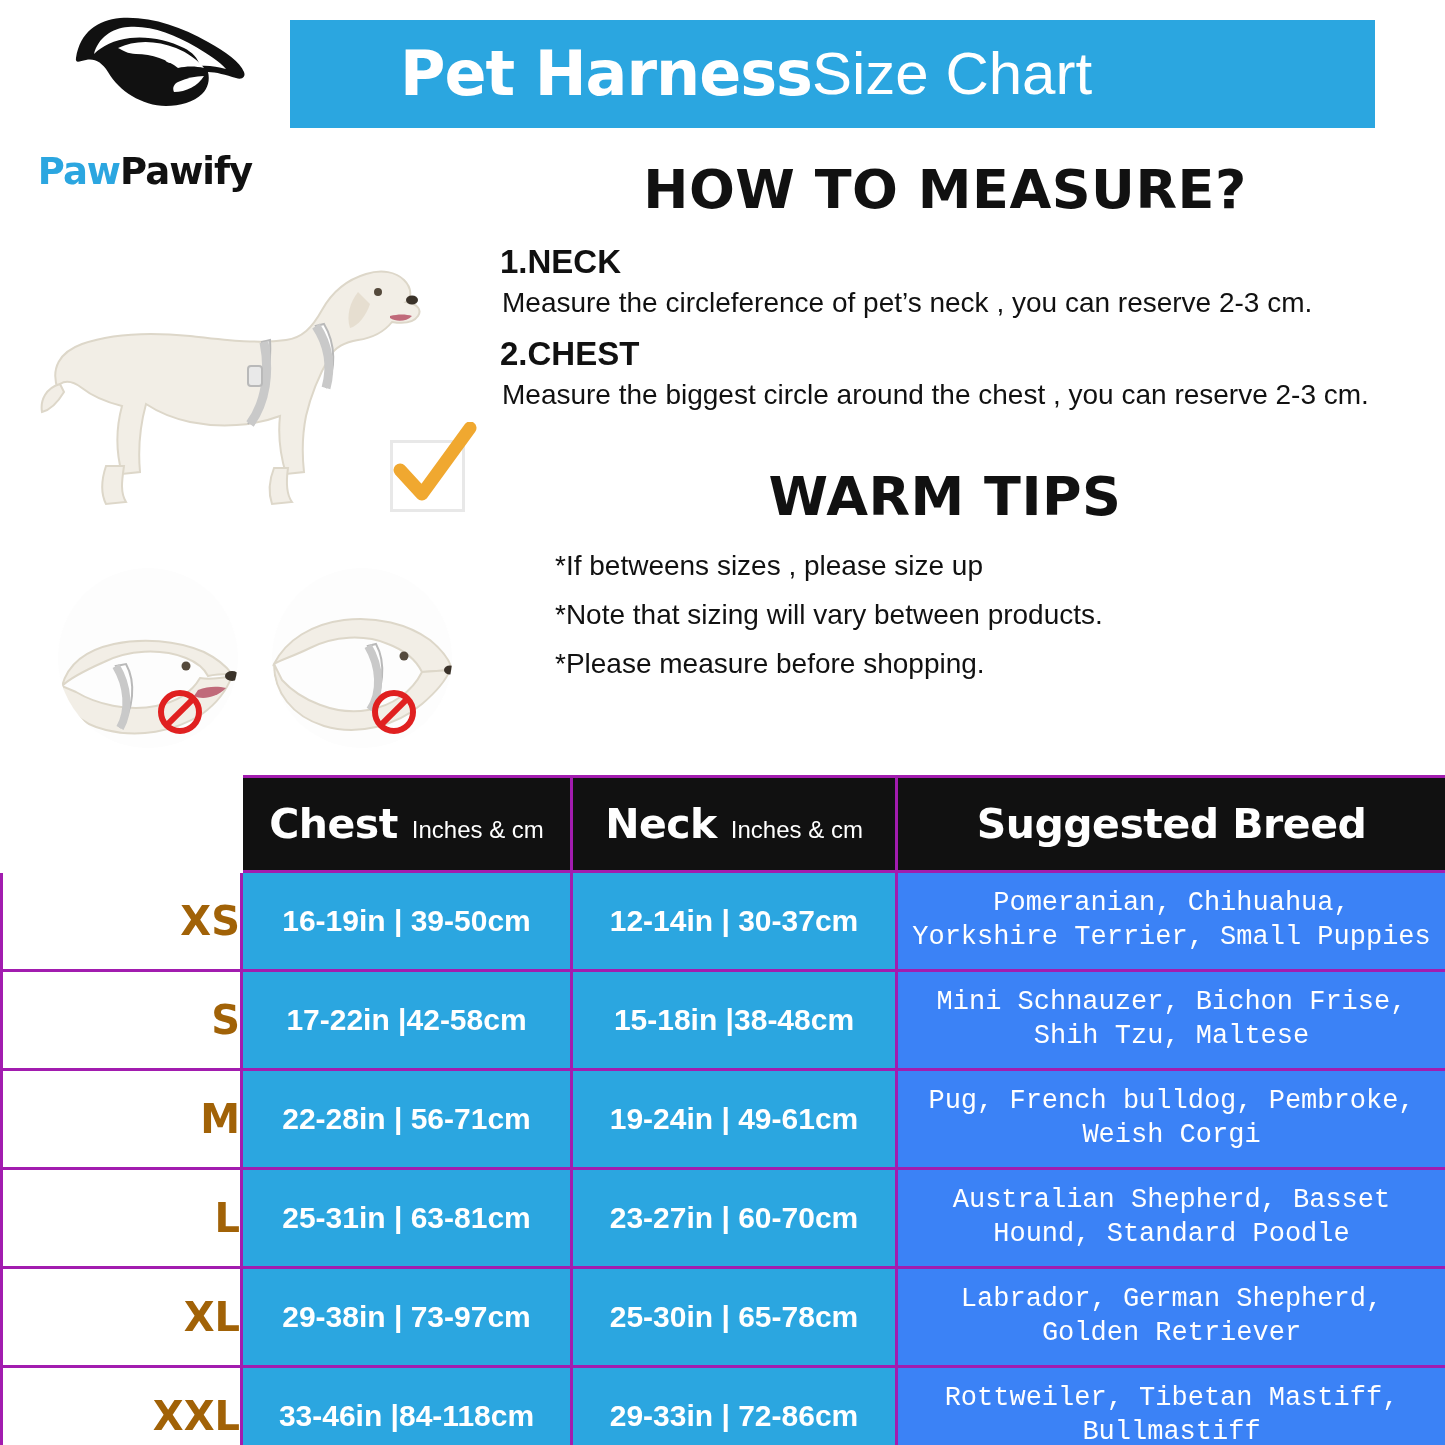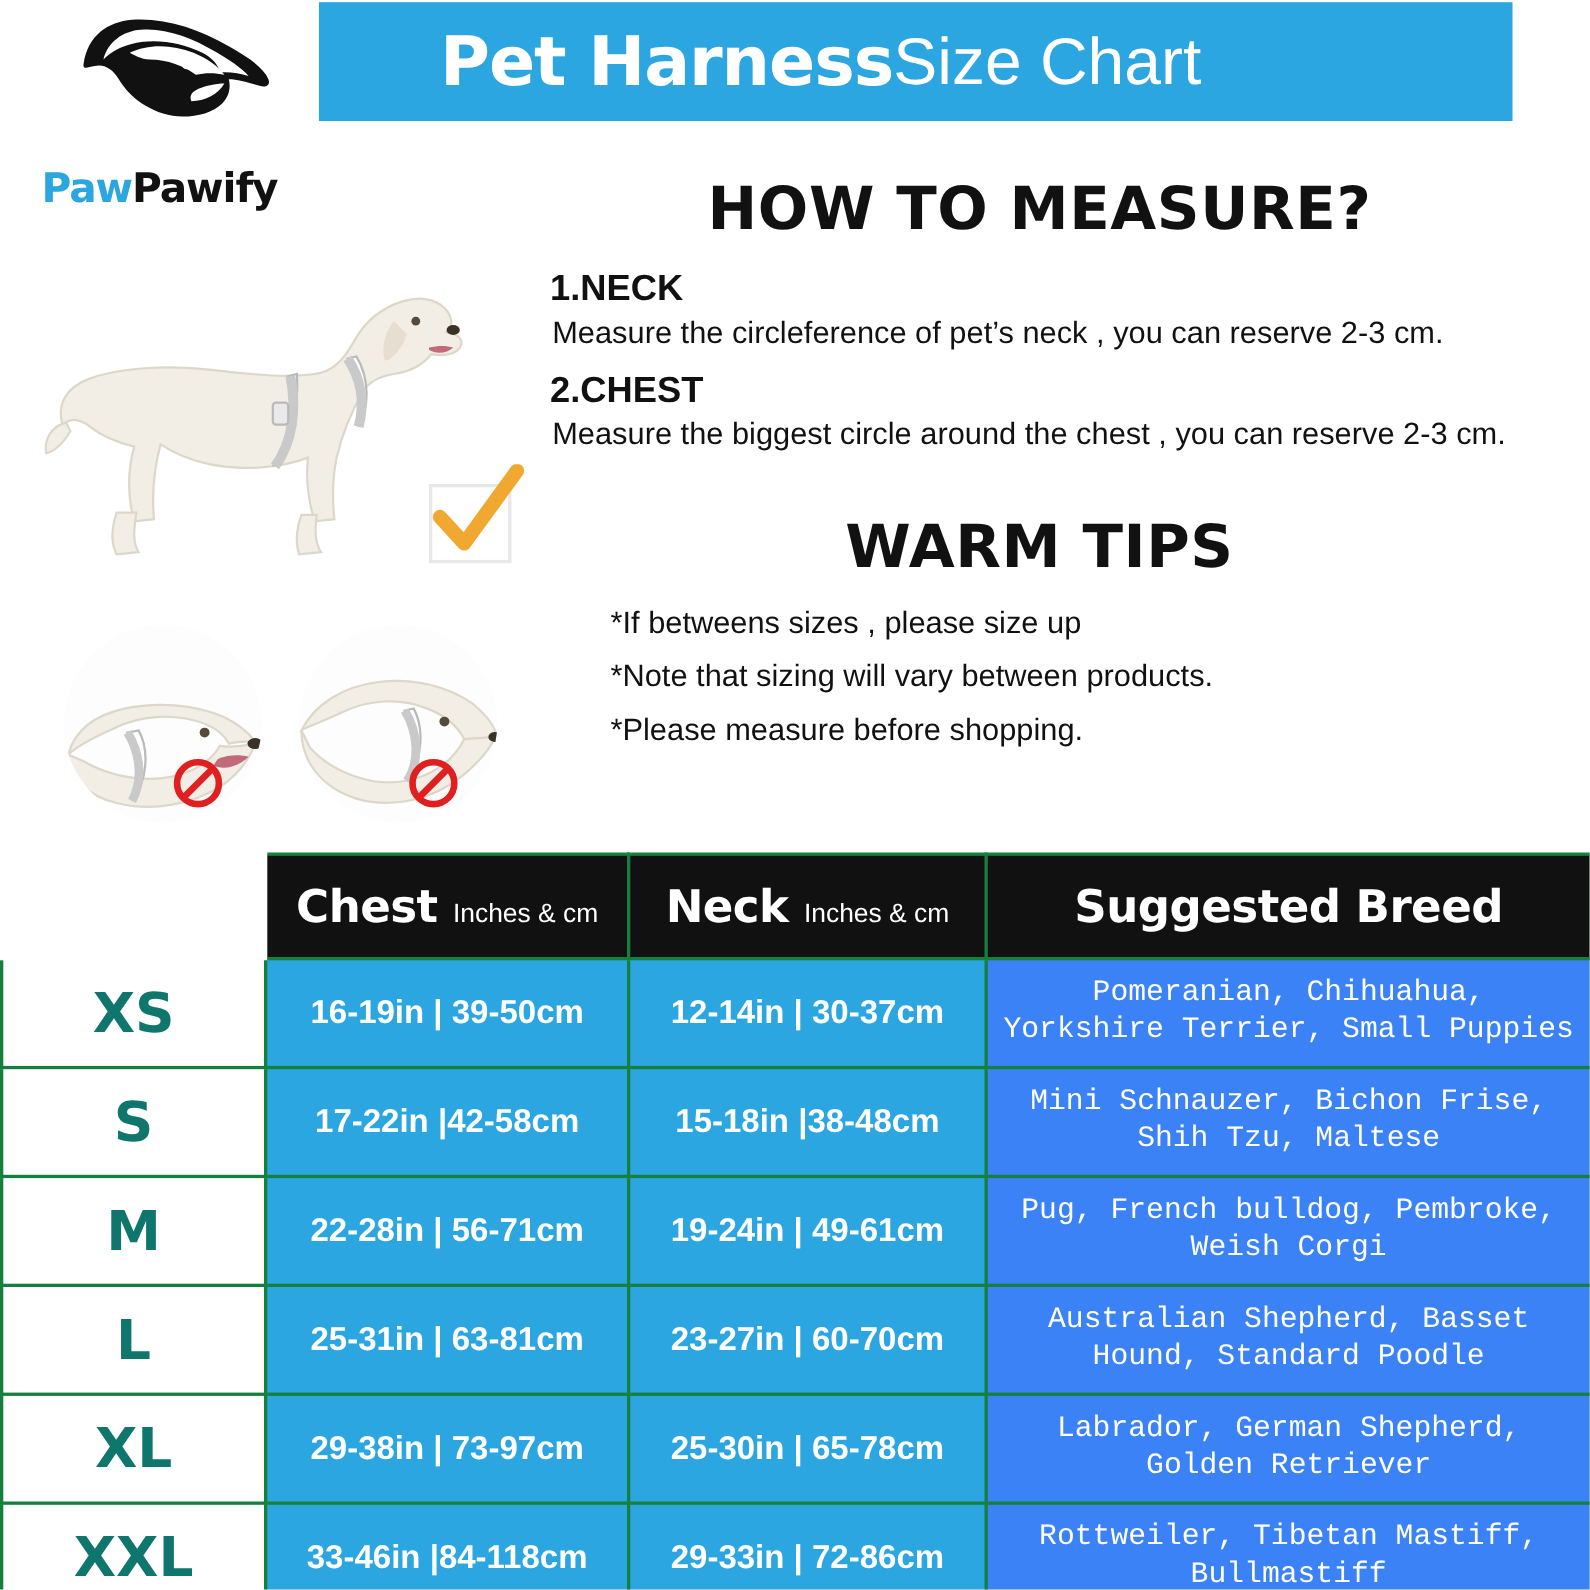--- a/index.html
+++ b/index.html
@@ -19,21 +19,21 @@
   
   .header {
     position: absolute;
     left: 0; top: 0;
     width: 1445px;
     height: 122px;
   }
   .header-band {
     position: absolute;
     left: 290px;
-    top: 2px;
+    top: 20px;
     width: 1085px;
     height: 108px;
     background: #2ba6e0;
     display: flex;
     align-items: center;
     padding-left: 110px;
     box-sizing: border-box;
   }
   .header-title-bold {
     font-family: "DejaVu Sans", sans-serif;
@@ -171,21 +171,21 @@
     left: 0px;
     top: 775px;
     width: 1445px;
   }
   table.size-table {
     border-collapse: collapse;
     width: 1445px;
     table-layout: fixed;
   }
   table.size-table th, table.size-table td {
-    border: 3px solid #15803d;
+    border: 3px solid #a21caf;
     padding: 0;
   }
   .col-size { width: 240px; }
   .col-chest { width: 330px; }
   .col-neck { width: 325px; }
   .col-breed { width: 550px; }
 
   thead th {
     background: #111111;
     color: #ffffff;
@@ -217,25 +217,25 @@
     text-align: center;
     letter-spacing: -0.5px;
   }
 
   tbody td {
     height: 96px;
     vertical-align: middle;
   }
   td.size-cell {
     background: #ffffff;
-    color: #0f766e;
-    font-family: "DejaVu Sans", sans-serif;
-    font-weight: bold;
-    font-size: 50px;
-    text-align: center;
+    color: #a16207;
+    font-family: "DejaVu Sans", sans-serif;
+    font-weight: bold;
+    font-size: 40px;
+    text-align: right;
     border-left-color: #ffffff;
     border-top-color: #111111;
     border-bottom-color: #111111;
     border-right-color: #ffffff;
   }
   td.val-cell {
     background: #2ba6e0;
     color: #ffffff;
     font-family: "Liberation Sans", sans-serif;
     font-weight: bold;

